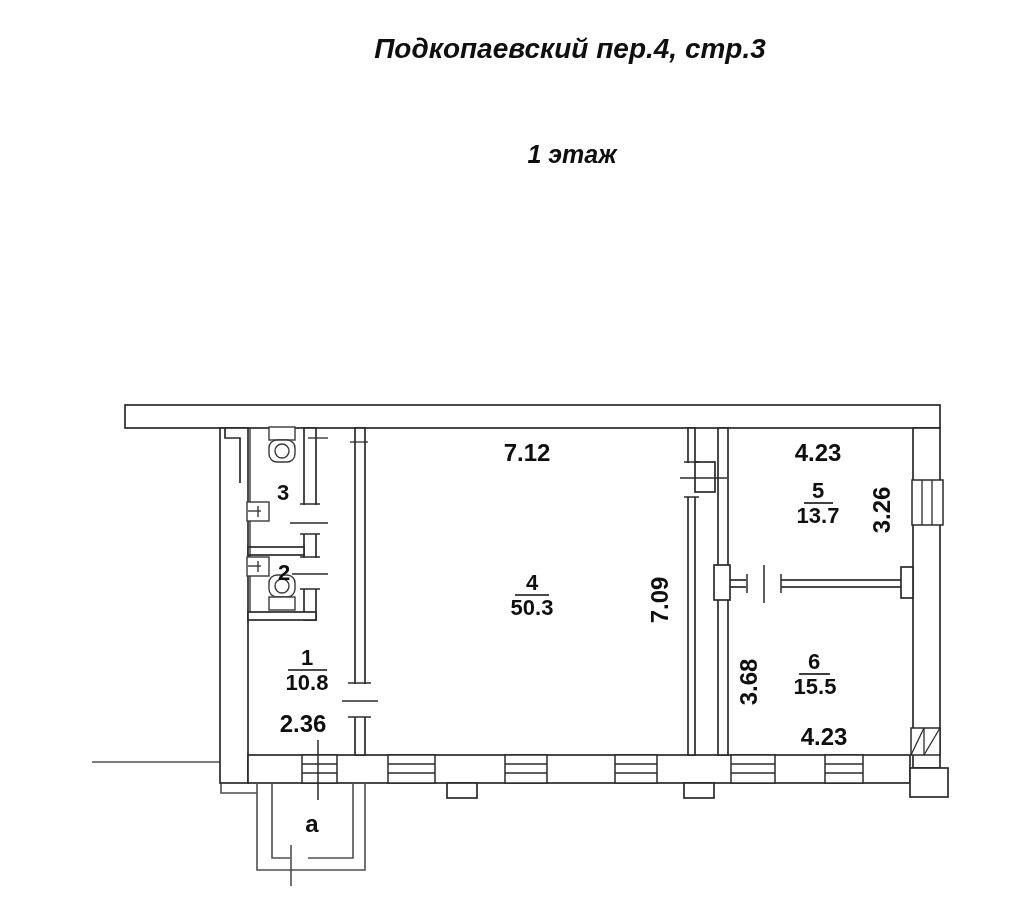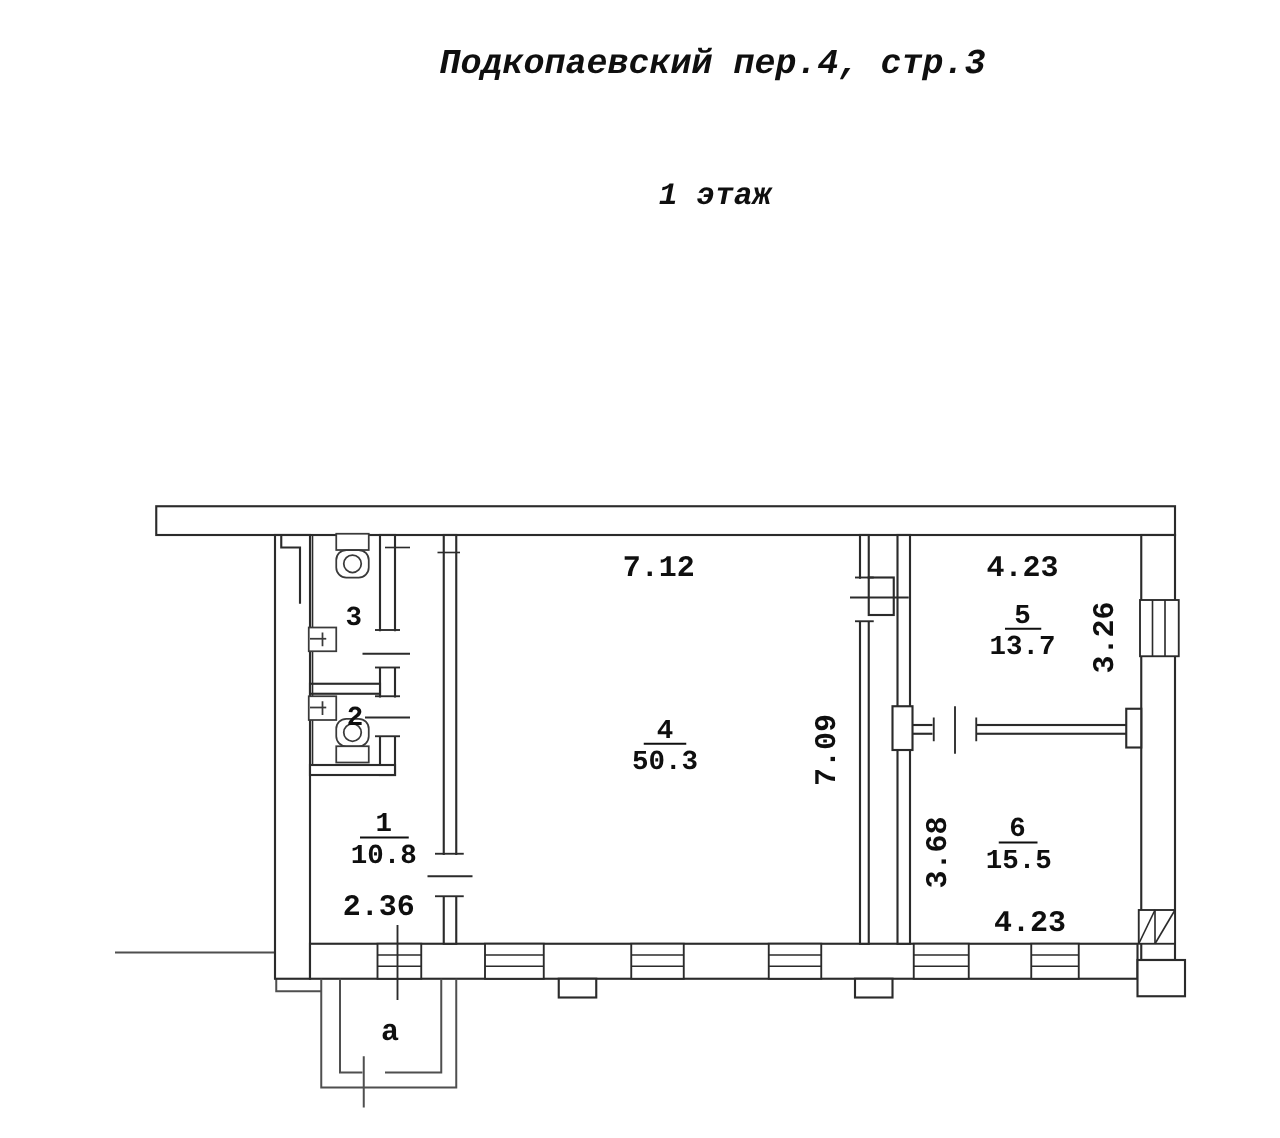--- a/index.html
+++ b/index.html
@@ -1,20 +1,20 @@
 <!DOCTYPE html>
 <html><head>
 <meta charset="utf-8">
 <style>
   html,body{margin:0;padding:0;background:#ffffff;}
   .canvas{
     position:relative;
     width:1024px;height:910px;
     background:#ffffff;
-    font-family:Liberation Mono, monospace;
+    font-family:Liberation Sans, sans-serif;
     overflow:hidden;
   }
   svg{position:absolute;left:0;top:0;}
   .wall{fill:#ffffff;stroke:#2b2b2b;stroke-width:1.7;}
   .wline{stroke:#2b2b2b;stroke-width:1.7;fill:none;}
   .thin{stroke:#2b2b2b;stroke-width:1.3;fill:none;}
   .gap{fill:#ffffff;stroke:none;}
   .fixture{fill:#ffffff;stroke:#3a3a3a;stroke-width:1.4;}
   .fixline{stroke:#3a3a3a;stroke-width:1.4;fill:none;}
   .gray{stroke:#4f4f4f;stroke-width:1.6;fill:none;}

